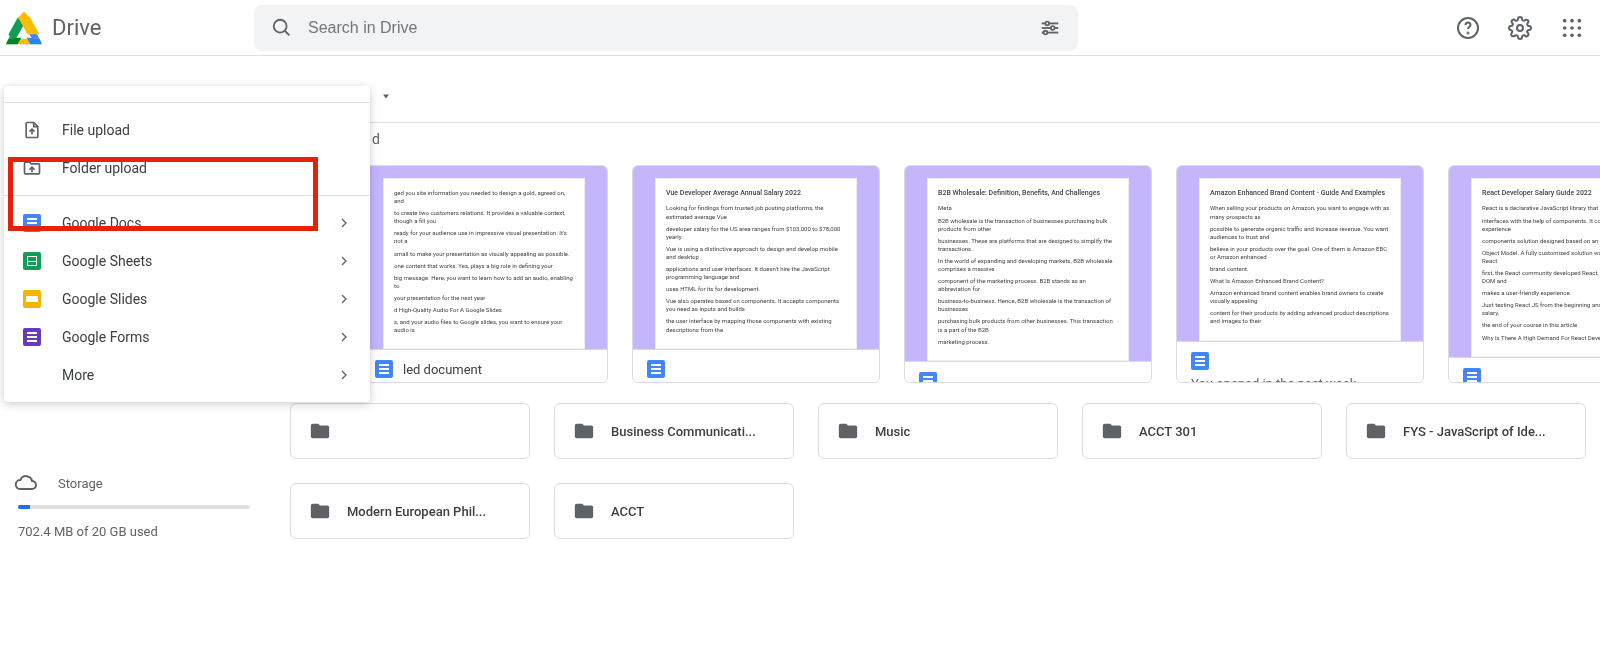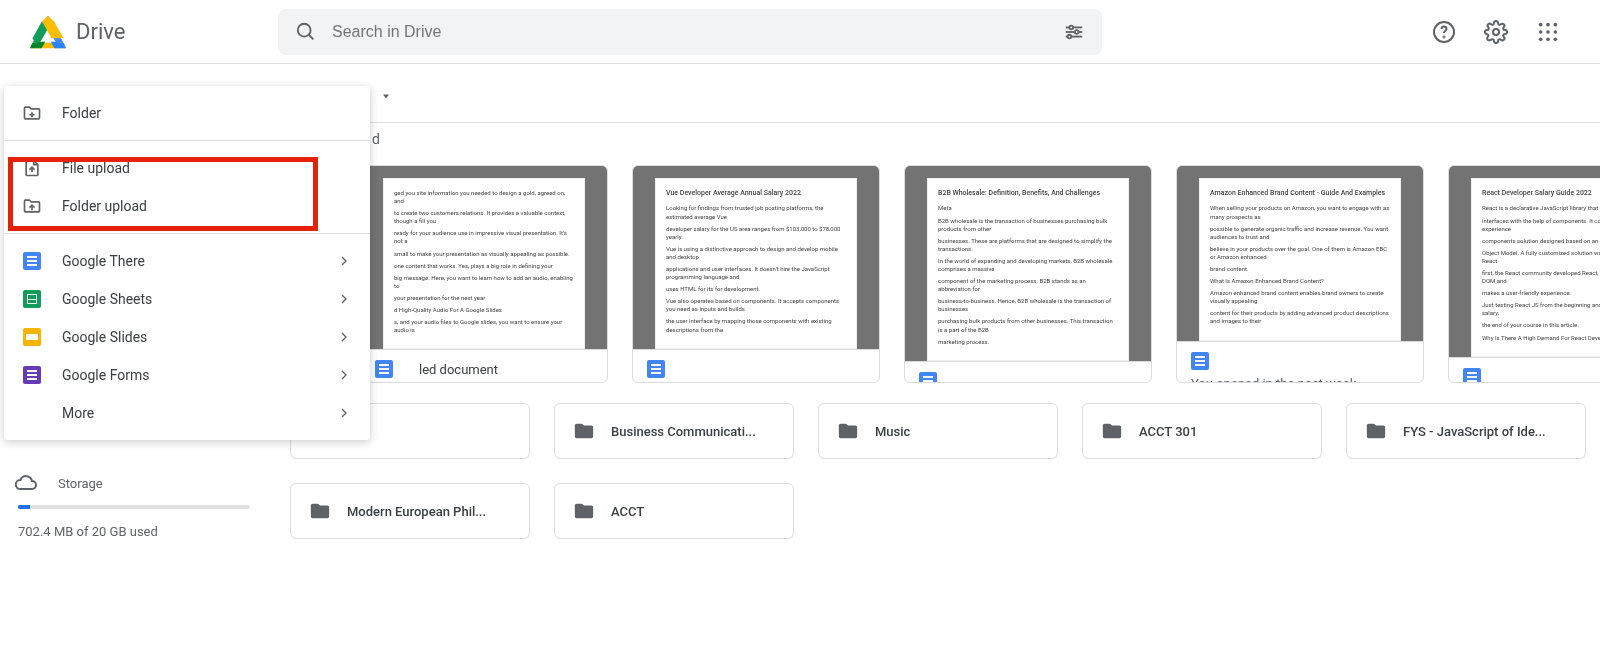--- a/index.html
+++ b/index.html
@@ -11,22 +11,22 @@
     background: #fff;
     width: 1600px;
     height: 660px;
     overflow: hidden;
     position: relative;
   }
   
   .header {
     display: flex;
     align-items: center;
-    height: 64px;
-    padding: 0 28px;
+    height: 56px;
+    padding: 0 4px;
     border-bottom: 1px solid #e0e0e0;
   }
   .brand {
     display: flex;
     align-items: center;
     width: 250px;
     gap: 8px;
   }
   .brand-text {
     font-size: 22px;
@@ -210,21 +210,21 @@
     height: 218px;
     border: 1px solid #dadce0;
     border-radius: 6px;
     overflow: hidden;
     display: flex;
     flex-direction: column;
     background: #fff;
   }
   .thumb {
     flex: 1;
-    background: #737373;
+    background: #c4b5fd;
     position: relative;
     display: flex;
     align-items: center;
     justify-content: center;
     padding: 12px 22px 0 22px;
   }
   .doc-page {
     width: 100%;
     height: 100%;
     background: #fff;
@@ -251,21 +251,20 @@
     gap: 10px;
   }
   .doc-badge { width:18px; height:18px; background:#4285f4; border-radius:2px; display:flex; align-items:center; justify-content:center; }
   .doc-badge span { width:10px; height:2px; background:#fff; box-shadow: 0 -4px 0 #fff, 0 4px 0 #fff; }
   .card-title {
     font-size: 13px;
     color: #3c4043;
     white-space: nowrap;
     overflow: hidden;
     text-overflow: ellipsis;
-    margin-left: 16px;
   }
   .card-sub {
     font-size: 13px;
     color: #5f6368;
     margin-left: 0px;
   }
   .folders-header {
     display: flex;
     align-items: center;
     justify-content: space-between;
@@ -393,30 +392,20 @@
     </span>
     <span>Storage</span>
   </div>
   <div class="storage-bar">
       <div class="fill"></div>
     </div>
   <div class="storage-text">702.4 MB of 20 GB used</div>
 </div>
 
 <div class="context-menu">
-  <div class="menu-item">
-    <span class="menu-icon">
-      <svg width="20" height="20" viewBox="0 0 24 24" fill="none" stroke="#5f6368" stroke-width="2">
-          <path d="M3 6a1 1 0 0 1 1-1h5l2 2h9a1 1 0 0 1 1 1v10a1 1 0 0 1-1 1H4a1 1 0 0 1-1-1z"></path>
-          <line x1="12" y1="11" x2="12" y2="17"></line>
-          <line x1="9" y1="14" x2="15" y2="14"></line>
-        </svg>
-    </span>
-    <span class="label">Folder</span>
-  </div>
   <div class="menu-sep"></div>
   <div class="menu-item">
     <span class="menu-icon">
       <svg width="20" height="20" viewBox="0 0 24 24" fill="none" stroke="#5f6368" stroke-width="2">
           <path d="M14 3H6a1 1 0 0 0-1 1v16a1 1 0 0 0 1 1h12a1 1 0 0 0 1-1V8z"></path>
           <path d="M14 3v5h5"></path>
           <path d="M12 17v-6"></path>
           <path d="M9 14l3-3 3 3"></path>
         </svg>
     </span>
@@ -432,21 +421,21 @@
     </span>
     <span class="label">Folder upload</span>
   </div>
   <div class="menu-sep"></div>
   <div class="menu-item">
     <span class="menu-icon">
         <span class="docs-icon">
           <span></span>
         </span>
       </span>
-    <span class="label">Google There</span>
+    <span class="label">Google Docs</span>
     <span class="chev">
       <svg width="16" height="16" viewBox="0 0 24 24" fill="none" stroke="#5f6368" stroke-width="2">
           <polyline points="9 6 15 12 9 18"></polyline>
         </svg>
     </span>
   </div>
   <div class="menu-item">
     <span class="menu-icon">
         <span class="sheets-icon"></span>
       </span>

